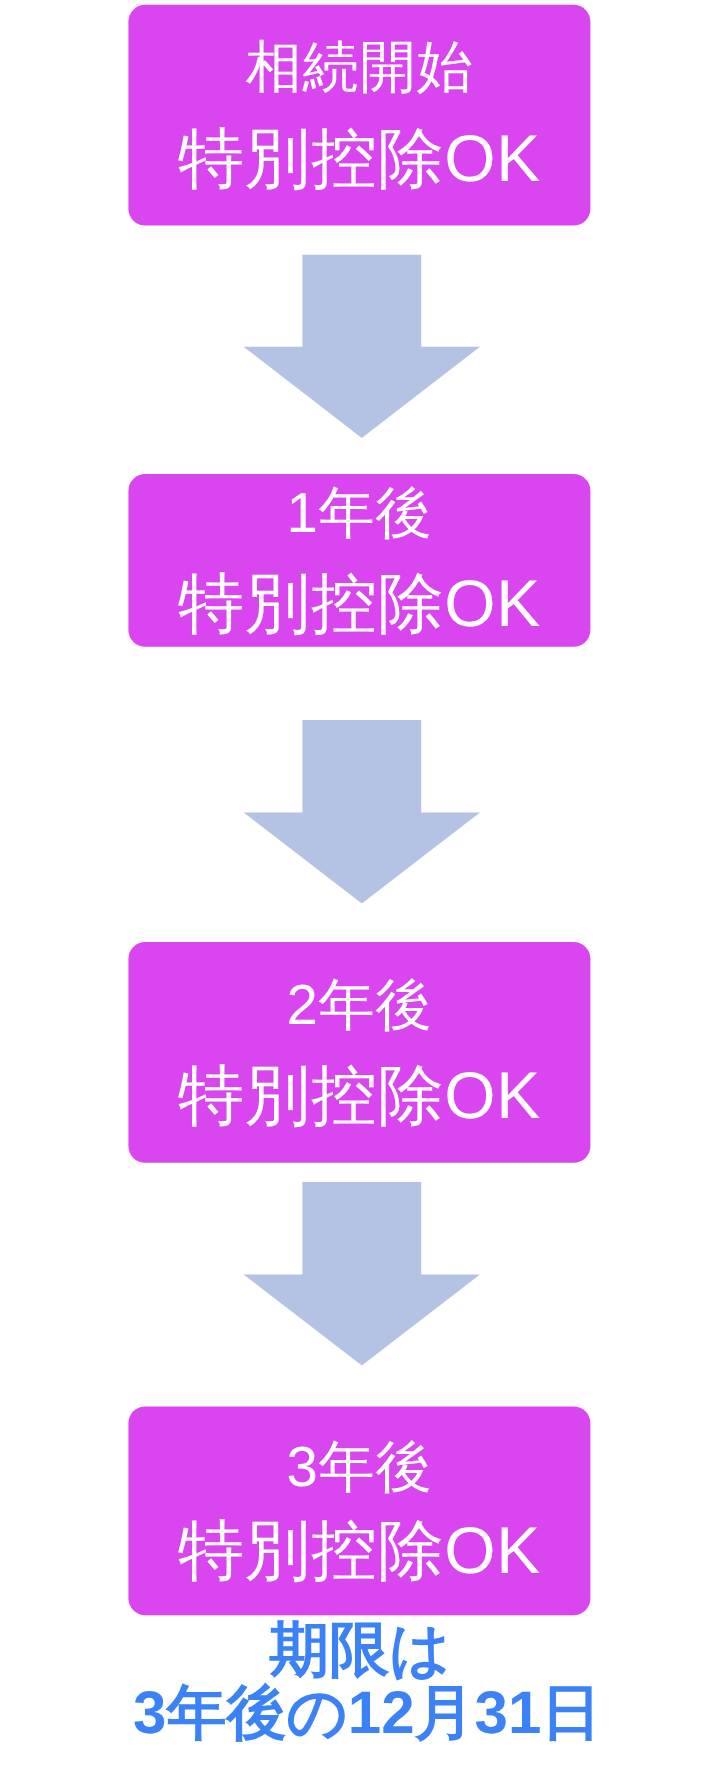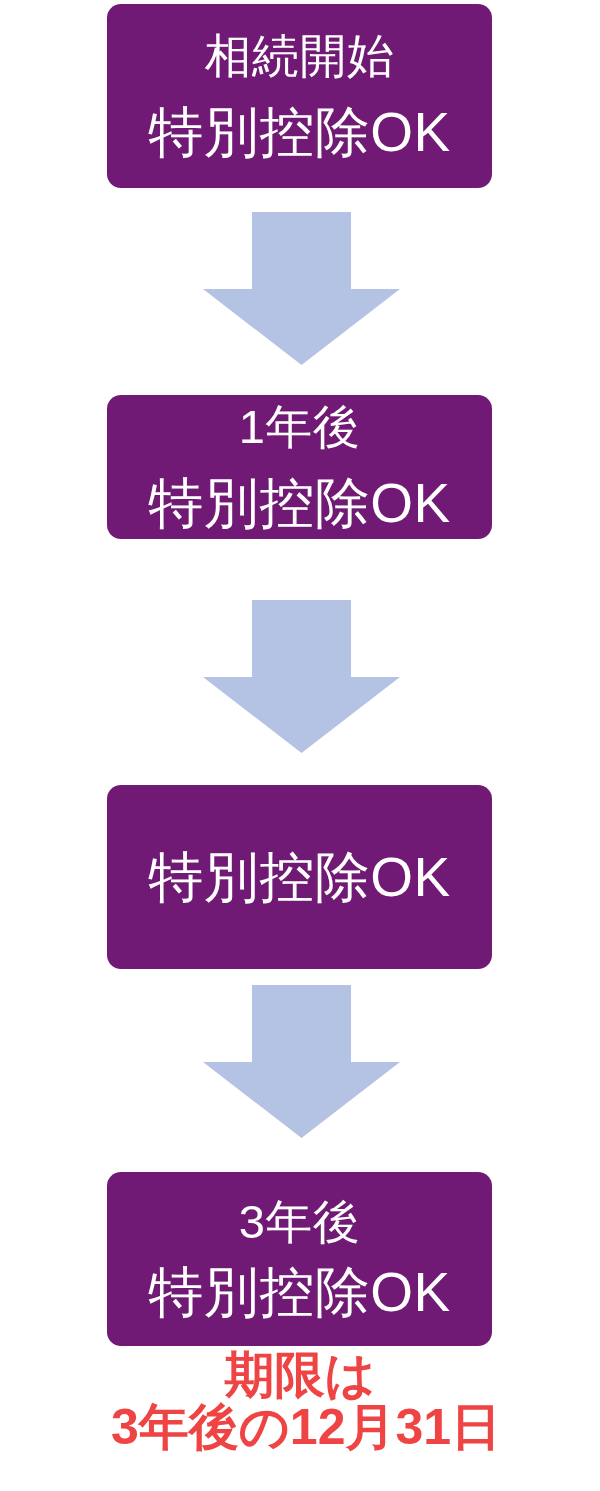--- a/index.html
+++ b/index.html
@@ -22,21 +22,21 @@
     width: 600px;
     height: 1491px;
   }
 
   
   .step-box {
     position: absolute;
     left: 107px;
     width: 385px;
     box-sizing: border-box;
-    background: #701a75;
+    background: #d946ef;
     border-radius: 14px;
     display: flex;
     flex-direction: column;
     align-items: center;
     justify-content: center;
     color: #FFFFFF;
   }
   .step-box .line {
     display: block;
     width: 100%;
@@ -75,21 +75,21 @@
   #flow-arrow-2 { top: 985px; }
   .flow-arrow svg { display: block; width: 100%; height: 100%; }
 
   
   #deadline-note {
     position: absolute;
     left: 0;
     top: 1349px;
     width: 600px;
     text-align: center;
-    color: #ef4444;
+    color: #3b82f6;
   }
   #deadline-note .note-line {
     display: block;
     white-space: nowrap;
     font-weight: 700;
     line-height: 1.04;
     letter-spacing: 0px;
   }
   #deadline-note .note-line-1 { font-size: 50px; }
   #deadline-note .note-line-2 { font-size: 50px; padding-left: 12px; }
@@ -115,20 +115,21 @@
     <span class="line line-secondary">特別控除OK</span>
   </div>
 
   <div class="flow-arrow" id="flow-arrow-1">
     <svg viewBox="0 0 197 153" preserveAspectRatio="none" aria-hidden="true">
       <polygon points="49,0 148,0 148,77 197,77 98.5,153 0,77 49,77" fill="#B4C2E3"></polygon>
     </svg>
   </div>
 
   <div class="step-box" id="step-box-2">
+    <span class="line line-primary">2年後</span>
     <span class="line line-secondary">特別控除OK</span>
   </div>
 
   <div class="flow-arrow" id="flow-arrow-2">
     <svg viewBox="0 0 197 153" preserveAspectRatio="none" aria-hidden="true">
       <polygon points="49,0 148,0 148,77 197,77 98.5,153 0,77 49,77" fill="#B4C2E3"></polygon>
     </svg>
   </div>
 
   <div class="step-box" id="step-box-3">

